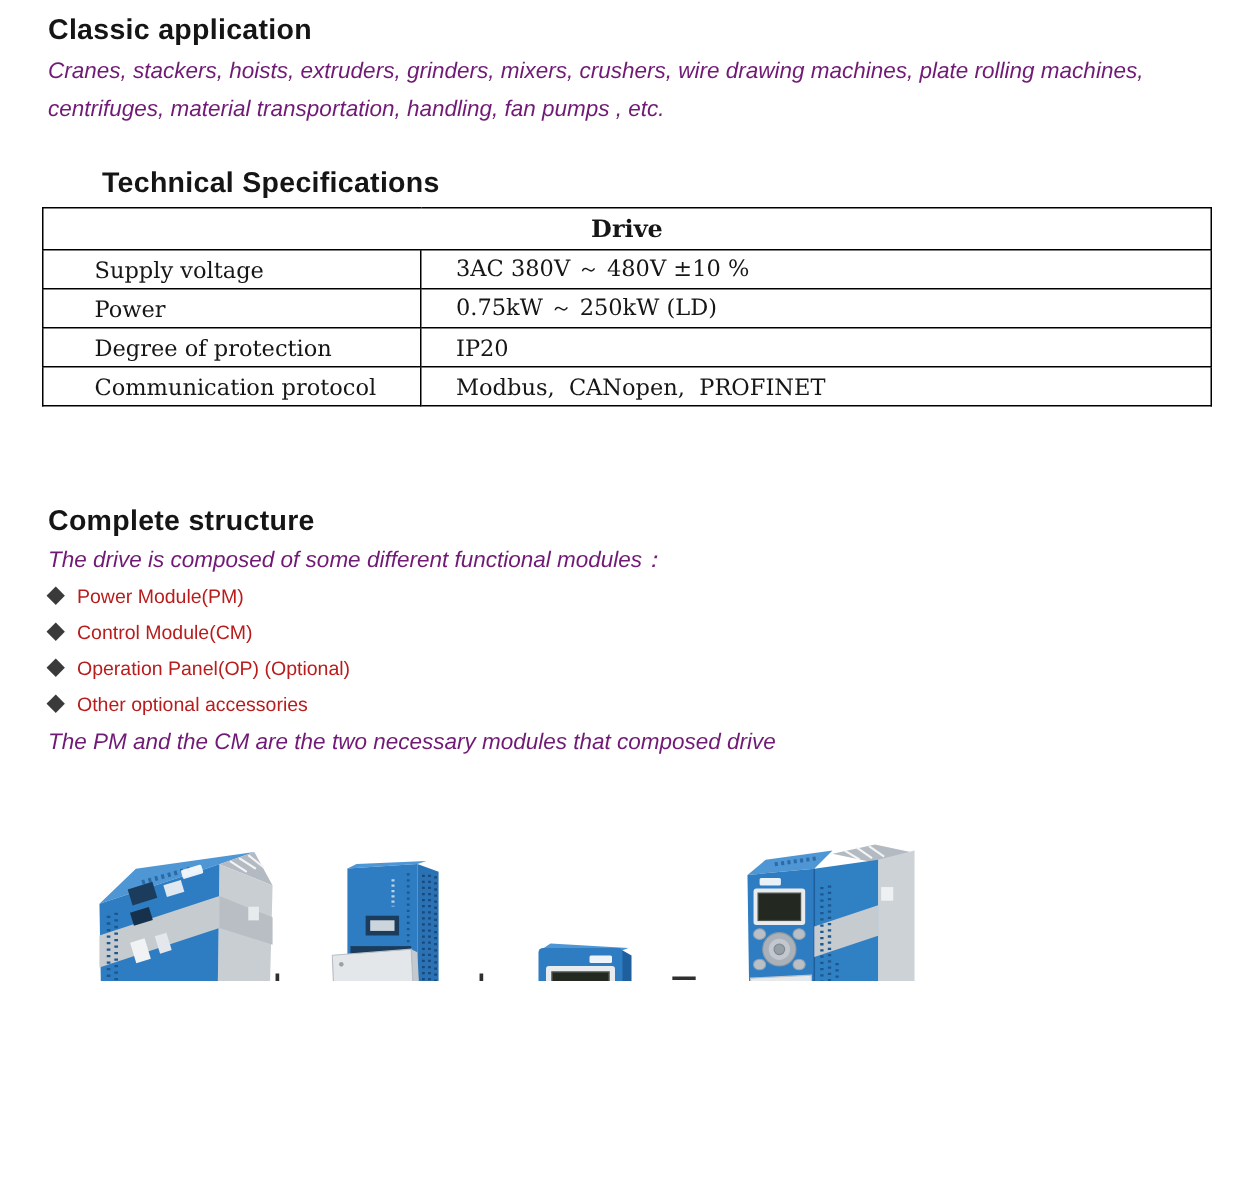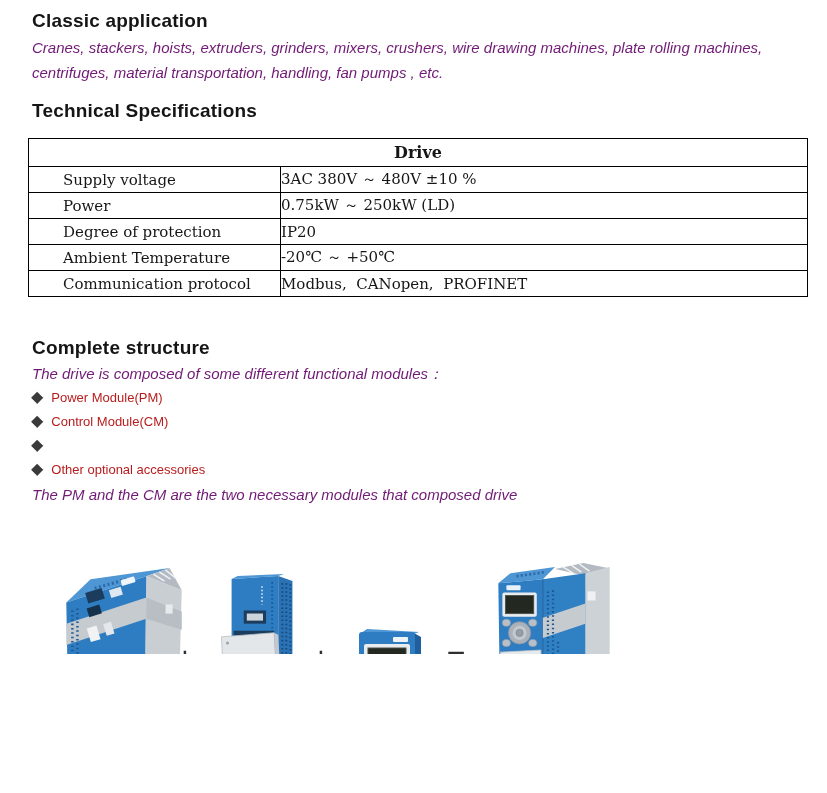--- a/index.html
+++ b/index.html
@@ -6,21 +6,21 @@
   html,body { background:#ffffff; }
   body { width:827px; height:793px; font-family:"Liberation Sans", sans-serif; }
   .page { position:relative; width:827px; height:654px; background:#fff; overflow:hidden; }
 
   .h-section {
     position:absolute; left:32px;
     font-size:19px; font-weight:bold; color:#151515;
     letter-spacing:0.2px;
   }
   #h-classic { top:10px; }
-  #h-tech    { top:100px; }
+  #h-tech    { top:112px;margin-left:36px; }
   #h-struct  { top:337px; }
 
   .body-text {
     position:absolute; left:32px;
     font-size:15px; color:#701a75; line-height:25px;font-style:italic;
   }
   #classic-body { top:35px; width:756px; }
   #struct-intro { top:361px; }
   #struct-outro { top:482px; }
 
@@ -30,21 +30,21 @@
     border-collapse:collapse;
     font-family:"DejaVu Serif", serif;
     font-size:15px; color:#161616;
   }
   table.spec th, table.spec td { border:1.5px solid #000; }
   table.spec th {
     height:28px; font-size:16px; font-weight:bold; text-align:center;
   }
   table.spec td { height:26px; white-space:pre-wrap; }
   td.spec-label { width:252px; padding-left:34px; }
-  td.spec-value { }
+  td.spec-value { padding-left:23px; }
 
   
   .bullets { position:absolute; left:31px; top:385px; }
   .bullet-row { display:flex; align-items:center; height:24px; }
   .bullet-glyph { font-size:16px; color:#3a3a3a; margin-right:8px; line-height:24px; }
   .bullet-text { font-size:13px; color:#b91c1c; }
 
   
   .device { position:absolute; }
   #pm-image    { left:64px;  top:566px; width:118px; height:162px; }
@@ -91,44 +91,41 @@
     </tr>
     <tr>
       <td class="spec-label">Power</td>
       <td class="spec-value">0.75kW ～ 250kW (LD)</td>
     </tr>
     <tr>
       <td class="spec-label">Degree of protection</td>
       <td class="spec-value">IP20</td>
     </tr>
     <tr>
-      <td class="spec-label">Ambient Temperature</td>
-      <td class="spec-value">-20℃ ～ +50℃</td>
-    </tr>
-    <tr>
       <td class="spec-label">Communication protocol</td>
       <td class="spec-value">Modbus,  CANopen,  PROFINET</td>
     </tr>
   </tbody>
     </table>
 
   <div id="h-struct" class="h-section">Complete structure</div>
   <div id="struct-intro" class="body-text">The drive is composed of some different functional modules：</div>
 
   <div class="bullets">
     <div class="bullet-row">
       <span class="bullet-glyph">◆</span>
       <span class="bullet-text">Power Module(PM)</span>
     </div>
     <div class="bullet-row">
       <span class="bullet-glyph">◆</span>
       <span class="bullet-text">Control Module(CM)</span>
     </div>
     <div class="bullet-row">
       <span class="bullet-glyph">◆</span>
+      <span class="bullet-text">Operation Panel(OP) (Optional)</span>
     </div>
     <div class="bullet-row">
       <span class="bullet-glyph">◆</span>
       <span class="bullet-text">Other optional accessories</span>
     </div>
   </div>
 
   <div id="struct-outro" class="body-text">The PM and the CM are the two necessary modules that composed drive</div>
 
   <svg id="pm-image" class="device" viewBox="0 0 116 160">

